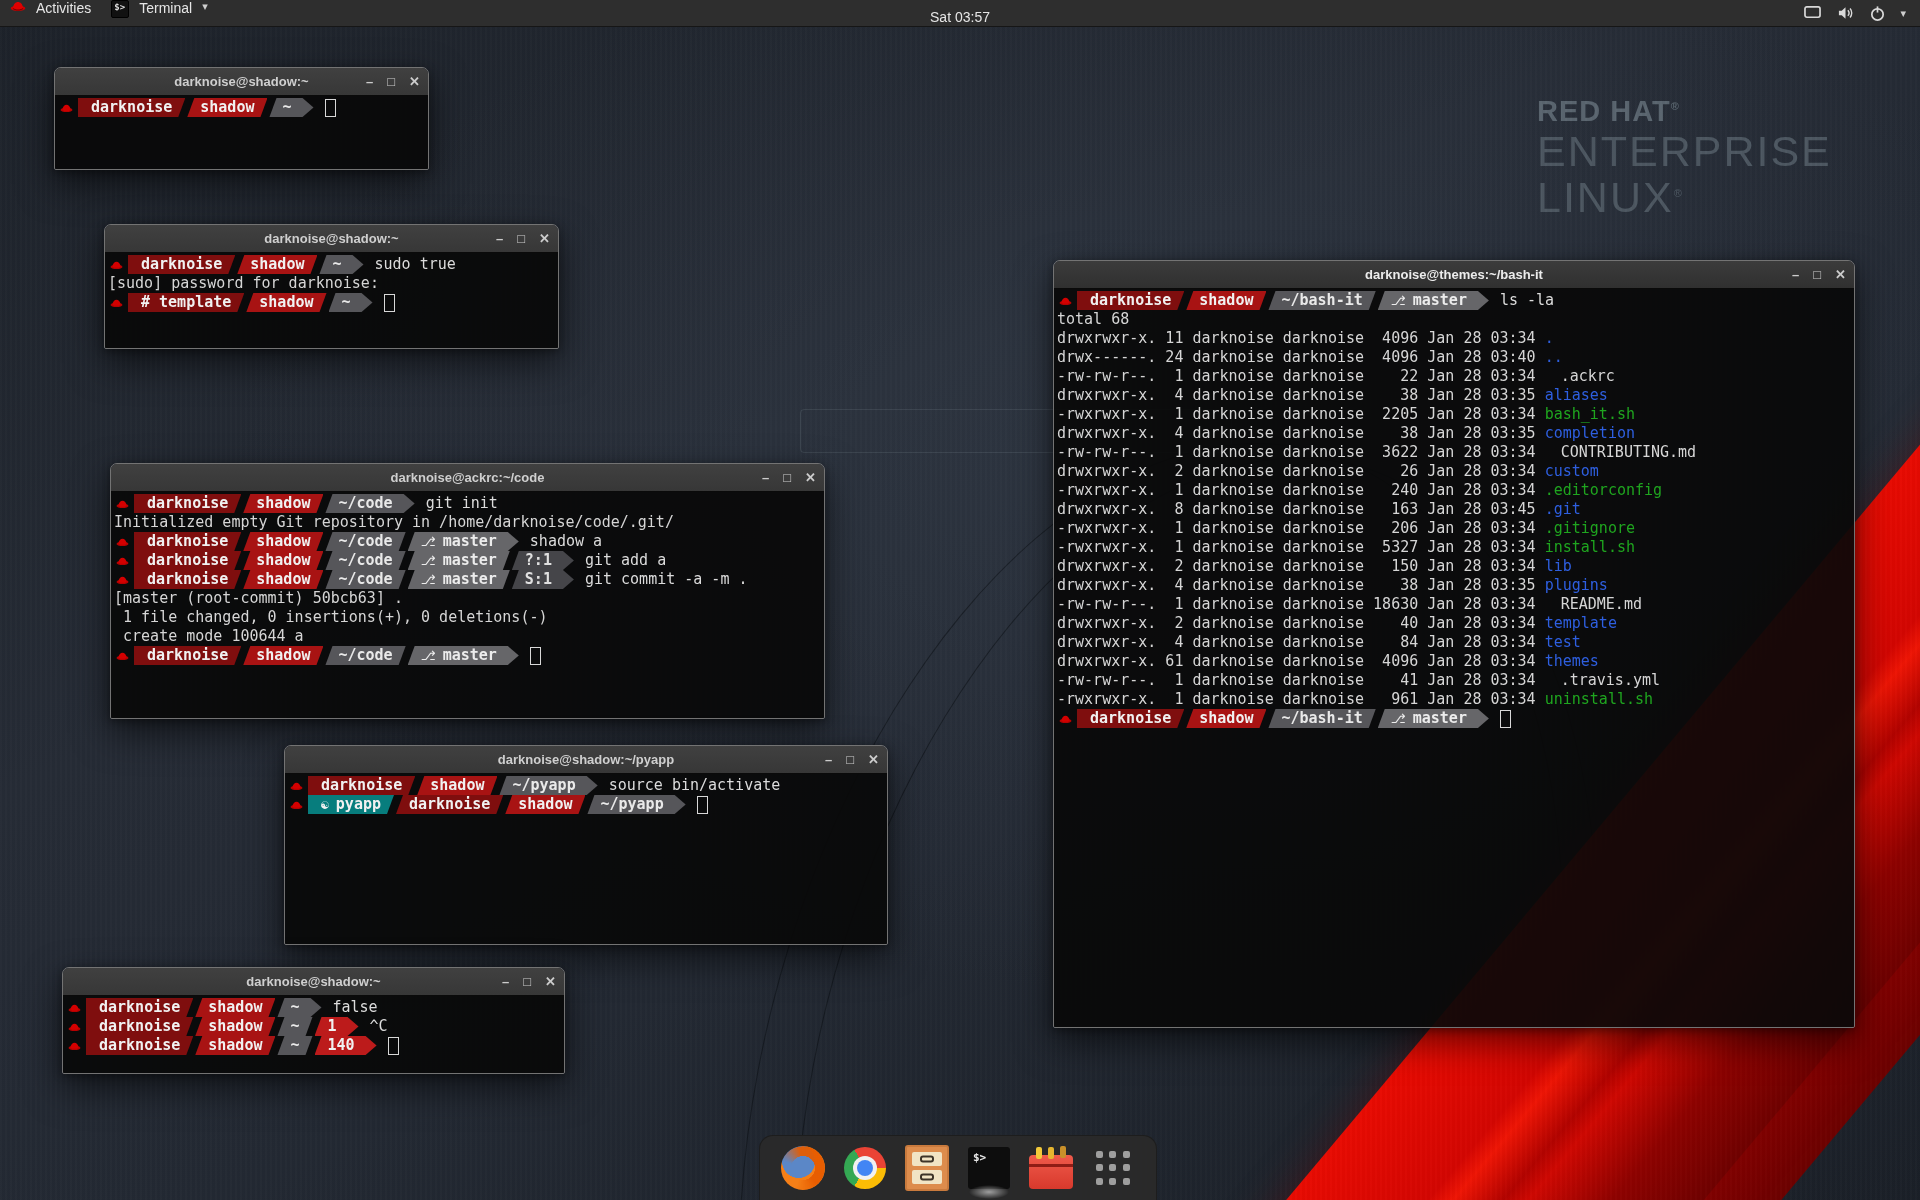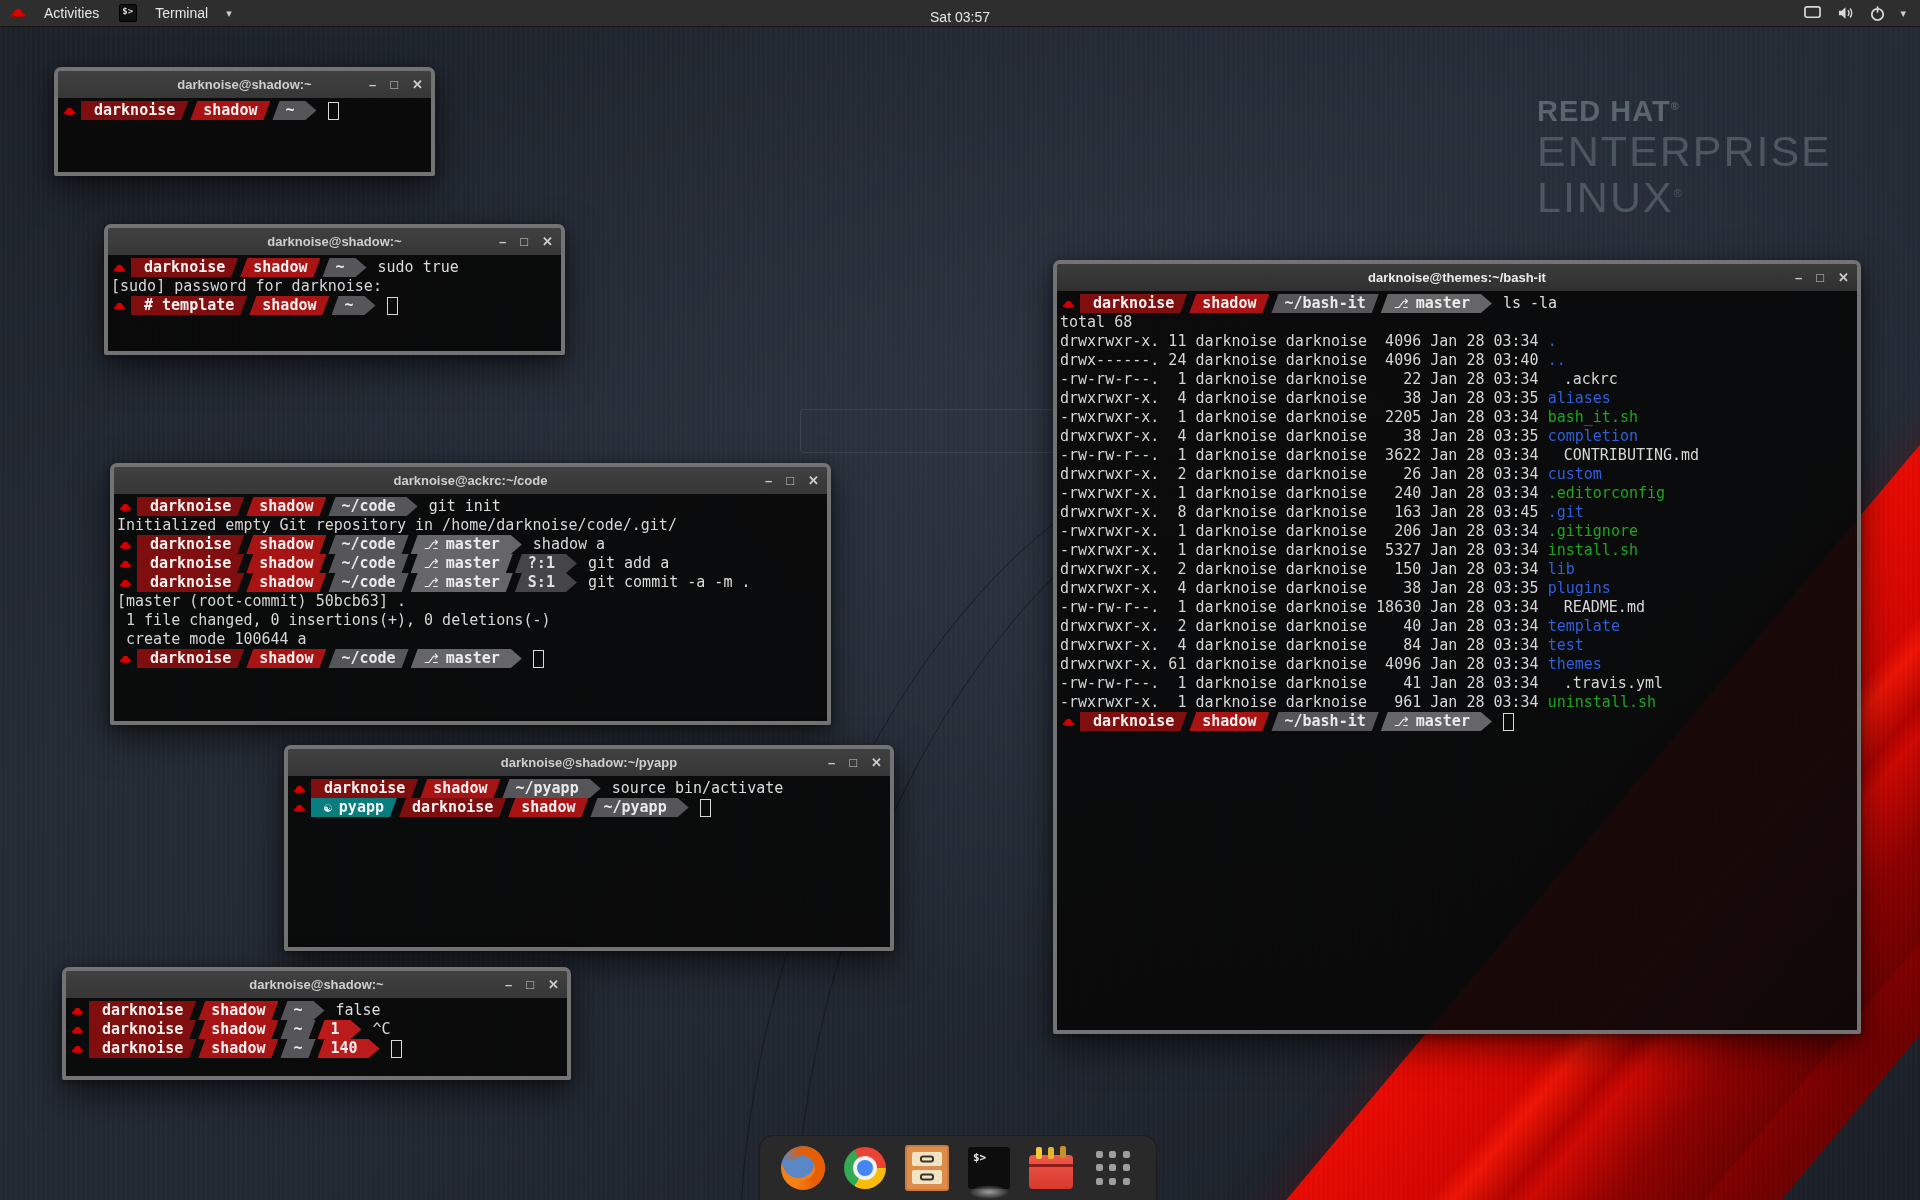--- a/index.html
+++ b/index.html
@@ -22,29 +22,29 @@
     background:linear-gradient(to bottom,#a30300,#6c0100);}
   
   #brand{position:absolute;left:1537px;top:95px;color:#515c66;user-select:none;}
   #brand .b1{font-size:29px;font-weight:bold;letter-spacing:1px;color:#5a656f;}
   #brand .b2,#brand .b3{font-size:43px;letter-spacing:2px;font-weight:400;color:#4d5761;line-height:1.08;}
   #brand sup{font-size:11px;vertical-align:super;}
   
   #topbar{position:absolute;left:0;top:0;width:100%;height:26px;background:#2e2e2e;
     border-bottom:1px solid #161616;display:flex;align-items:center;color:#e6e6e6;font-size:14px;z-index:50;}
   .tb-left{display:flex;align-items:center;height:100%;}
-  .tb-item{display:flex;align-items:center;gap:18px;padding:0 10px;height:100%;cursor:default;}
+  .tb-item{display:flex;gap:10px;padding:0 10px;height:100%;cursor:default;}
   .tb-appicon{width:18px;height:18px;background:#111;border:1px solid #000;border-radius:2px;
     color:#ddd;font:bold 9px "DejaVu Sans Mono",monospace;display:flex;align-items:flex-start;justify-content:flex-start;padding:1px 0 0 2px;box-sizing:border-box;}
   #tb-clock{position:absolute;left:50%;transform:translateX(-50%);top:0;height:100%;display:flex;align-items:center;padding:4px 12px;font-size:14px;}
   .tb-right{margin-left:auto;display:flex;align-items:center;gap:14px;padding:0 14px;height:100%;}
   .tb-right svg{display:block;}
   .chev{color:#cfcfcf;font-size:11px;}
   
-  .win{position:absolute;border:4px solid #737373;border-radius:7px 7px 2px 2px;
+  .win{position:absolute;border:1px solid #737373;border-radius:7px 7px 2px 2px;
     box-shadow:0 14px 36px rgba(0,0,0,.55),0 2px 8px rgba(0,0,0,.4);overflow:hidden;}
   .titlebar{height:27px;background:linear-gradient(#404040,#373737);display:flex;align-items:center;
     justify-content:center;position:relative;color:#cfcfcf;font-size:13px;font-weight:bold;border-bottom:1px solid #202020;}
   .win.focused .titlebar{background:linear-gradient(#3b3b3b,#303030);color:#ececec;}
   .tb-btns{position:absolute;right:8px;top:0;height:100%;display:flex;align-items:center;gap:14px;color:#cccccc;font-size:13px;}
   .tb-btns span{cursor:pointer;line-height:1;}
   .tbody{position:absolute;left:0;right:0;top:27px;bottom:0;background:rgba(9,9,9,.93);
     padding:3px 12px 0 3px;font:15px/19px "DejaVu Sans Mono","DejaVu Sans",monospace;color:#d6d6d6;white-space:pre;}
   .tline{height:19px;display:flex;align-items:stretch;}
   .seg{display:inline-flex;align-items:center;padding:0 13px;margin-right:2px;font-weight:bold;color:#f1f1f1;

